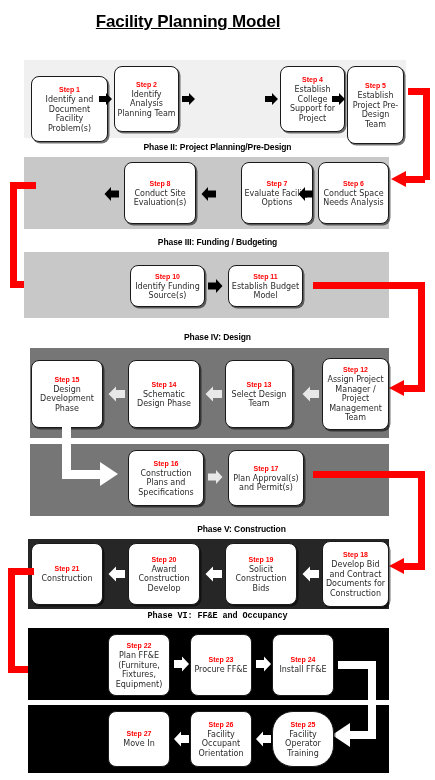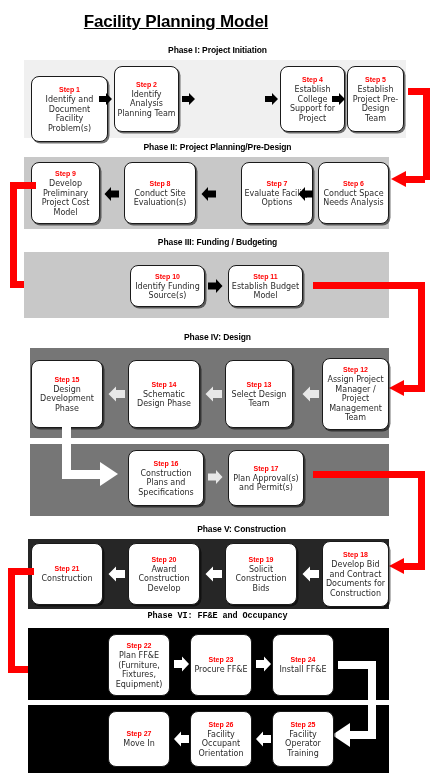--- a/index.html
+++ b/index.html
@@ -6,21 +6,21 @@
   body{
     width:435px;height:780px;
     font-family:"Liberation Sans", sans-serif;
     color:#000;
     overflow:hidden;
     position:relative;
   }
   #root{position:relative;width:435px;height:780px;}
 
   .title{
-    position:absolute;left:0;top:12px;width:352px;
+    position:absolute;left:12px;top:12px;width:352px;
     text-align:center;
     font-size:17px;font-weight:bold;
     text-decoration:underline;
     letter-spacing:-0.2px;
   }
 
   .phase-label{
     position:absolute;width:435px;left:0;text-align:center;
     font-size:8.5px;font-weight:bold;letter-spacing:-0.1px;
   }
@@ -63,21 +63,20 @@
 
   .arrowhead{position:absolute;width:0;height:0;}
 </style>
 </head>
 <body>
 
 <div id="root">
 
   <div class="title">Facility Planning Model</div>
 
-  <div class="phase-label" style="top:45px;">Phase I: Project Initiation</div>
   <div class="band light" style="left:24px;top:60px;width:382px;height:78px;"></div>
 
   <div class="node" style="left:31px;top:76px;width:77px;height:66px;">
     <div class="step">Step 1</div>
     <div class="txt">Identify and Document Facility Problem(s)</div>
   </div>
   <div class="arrow" style="left:99px;top:92px;">
     <svg width="14" height="14" viewBox="0 0 14 14">
         <path d="M0 4 L7 4 L7 1 L13 7 L7 13 L7 10 L0 10 Z" fill="#000"></path>
       </svg>
@@ -102,37 +101,33 @@
   <div class="node" style="left:280px;top:66px;width:65px;height:66px;">
     <div class="step">Step 4</div>
     <div class="txt">Establish College Support for Project</div>
   </div>
   <div class="arrow" style="left:332px;top:92px;">
     <svg width="14" height="14" viewBox="0 0 14 14">
         <path d="M0 4 L7 4 L7 1 L13 7 L7 13 L7 10 L0 10 Z" fill="#000"></path>
       </svg>
   </div>
 
-  <div class="node" style="left:347px;top:66px;width:57px;height:66px;">
+  <div class="node" style="left:347px;top:66px;width:57px;height:78px;">
     <div class="step">Step 5</div>
     <div class="txt">Establish Project Pre-Design Team</div>
   </div>
 
   <div class="red" style="left:408px;top:88px;width:22px;height:7px;"></div>
   <div class="red" style="left:423px;top:88px;width:7px;height:92px;"></div>
   <div class="red" style="left:405px;top:176px;width:20px;height:7px;"></div>
   <div class="arrowhead" style="left:391px;top:171px;border-top:8.5px solid transparent;border-bottom:8.5px solid transparent;border-right:15px solid #ff0000;"></div>
 
   <div class="phase-label" style="top:142px;">Phase II: Project Planning/Pre-Design</div>
   <div class="band gray" style="left:24px;top:157px;width:365px;height:72px;"></div>
 
-  <div class="node" style="left:31px;top:162px;width:69px;height:62px;">
-    <div class="step">Step 9</div>
-    <div class="txt">Develop Preliminary Project Cost Model</div>
-  </div>
   <div class="arrow" style="left:103px;top:186px;">
     <svg width="16" height="16" viewBox="0 0 16 16">
         <path d="M16 4.5 L8 4.5 L8 1 L1.5 8 L8 15 L8 11.5 L16 11.5 Z" fill="#000"></path>
       </svg>
   </div>
 
   <div class="node" style="left:124px;top:162px;width:72px;height:62px;">
     <div class="step">Step 8</div>
     <div class="txt">Conduct Site Evaluation(s)</div>
   </div>
@@ -338,18 +333,18 @@
   <div class="node" style="left:190px;top:711px;width:62px;height:56px;">
     <div class="step">Step 26</div>
     <div class="txt">Facility Occupant Orientation</div>
   </div>
   <div class="arrow" style="left:255px;top:730px;">
     <svg width="16" height="18" viewBox="0 0 16 18">
         <path d="M16 5 L8 5 L8 1.5 L1 9 L8 16.5 L8 13 L16 13 Z" fill="#ffffff"></path>
       </svg>
   </div>
 
-  <div class="node" style="left:272px;top:711px;width:62px;height:56px;">
+  <div class="node" style="left:272px;top:711px;width:62px;height:56px;border-radius:21px;">
     <div class="step">Step 25</div>
     <div class="txt">Facility Operator Training</div>
   </div>
 
 </div>
 
 </body></html>

